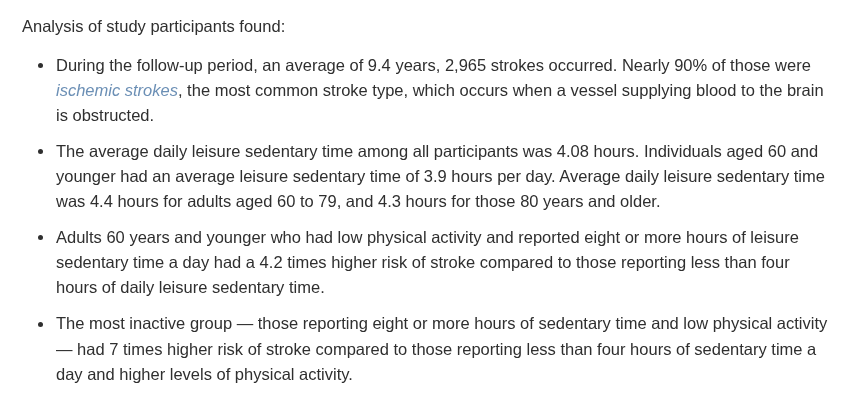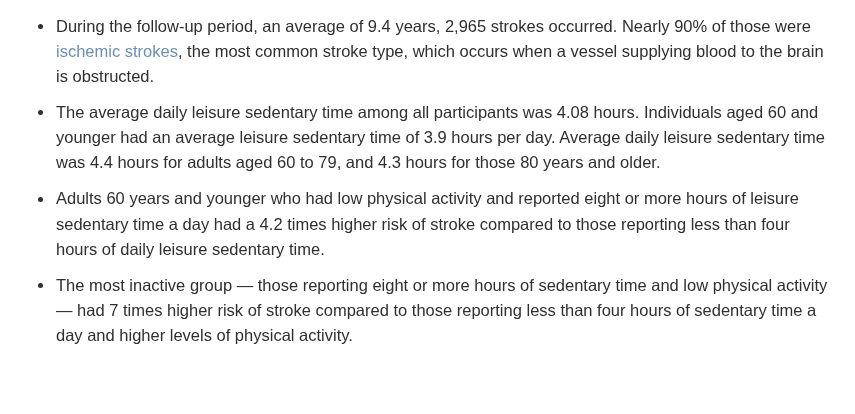--- a/index.html
+++ b/index.html
@@ -48,27 +48,29 @@
     left: 16px;
     top: 0.62em;
     width: 5px;
     height: 5px;
     border-radius: 50%;
     background: #2f2f2f;
   }
   a.inline-link {
     color: #6b8fb5;
     text-decoration: none;
+    font-style: italic;
   }
 </style>
 </head>
 <body>
 
 <div class="page">
 
+  <p class="intro">Analysis of study participants found:</p>
 
   <ul class="bullets">
 
     <li>
       <span class="bullet-dot"></span><span>During the follow-up period, an average of 9.4 years, 2,965 strokes occurred. Nearly 90% of those were </span><a class="inline-link" href="#">ischemic strokes</a><span>, the most common stroke type, which occurs when a vessel supplying blood to the brain is obstructed.</span>
     </li>
 
     <li>
       <span class="bullet-dot"></span><span>The average daily leisure sedentary time among all participants was 4.08 hours. Individuals aged 60 and younger had an average leisure sedentary time of 3.9 hours per day. Average daily leisure sedentary time was 4.4 hours for adults aged 60 to 79, and 4.3 hours for those 80 years and older.</span>
     </li>

